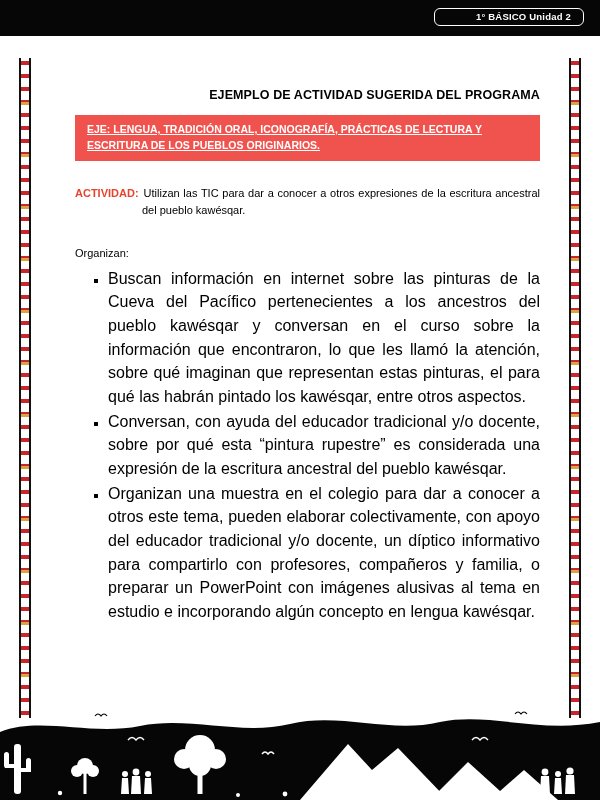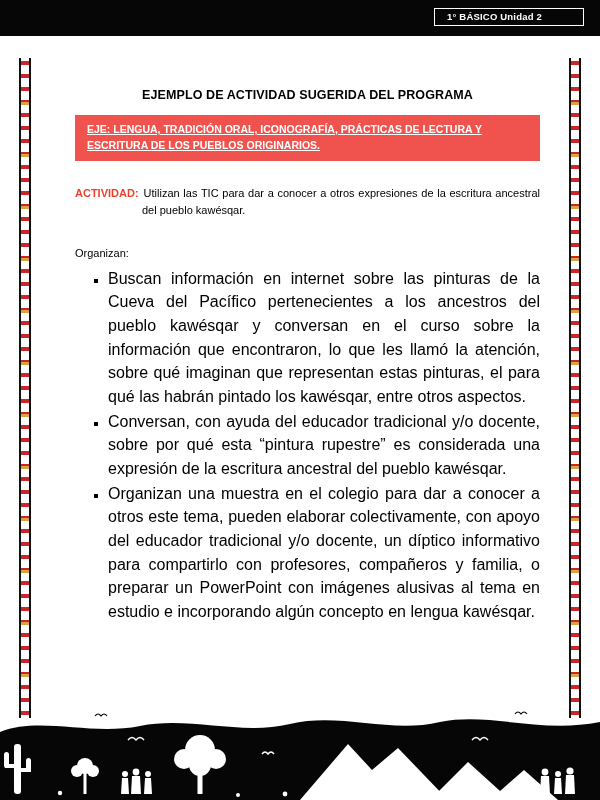--- a/index.html
+++ b/index.html
@@ -20,25 +20,25 @@
     top: 0; left: 0;
     width: 600px; height: 36px;
     background: #060606;
   }
   .unit-badge {
     position: absolute;
     top: 8px; right: 16px;
     min-width: 150px;
     padding: 2px 12px 3px 12px;
     border: 1px solid #fff;
-    border-radius: 0;
+    border-radius: 6px;
     color: #fff;
     font-size: 9.5px;
     font-weight: bold;
-    text-align: left;
+    text-align: right;
     letter-spacing: 0.2px;
     background: #060606;
   }
 
   
   .side-strip {
     position: absolute;
     top: 58px;
     width: 12px;
     height: 660px;
@@ -54,21 +54,21 @@
 
   
   .content {
     position: absolute;
     top: 36px; left: 75px; right: 60px;
   }
   .page-title {
     margin-top: 52px;
     font-size: 12.5px;
     font-weight: bold;
-    text-align: center;
+    text-align: right;
     color: #000;
     letter-spacing: 0.1px;
   }
   .eje-banner {
     margin-top: 13px;
     background: var(--banner-red, #f0534e);
     color: #fff;
     font-weight: bold;
     font-size: 10.5px;
     line-height: 1.5;

